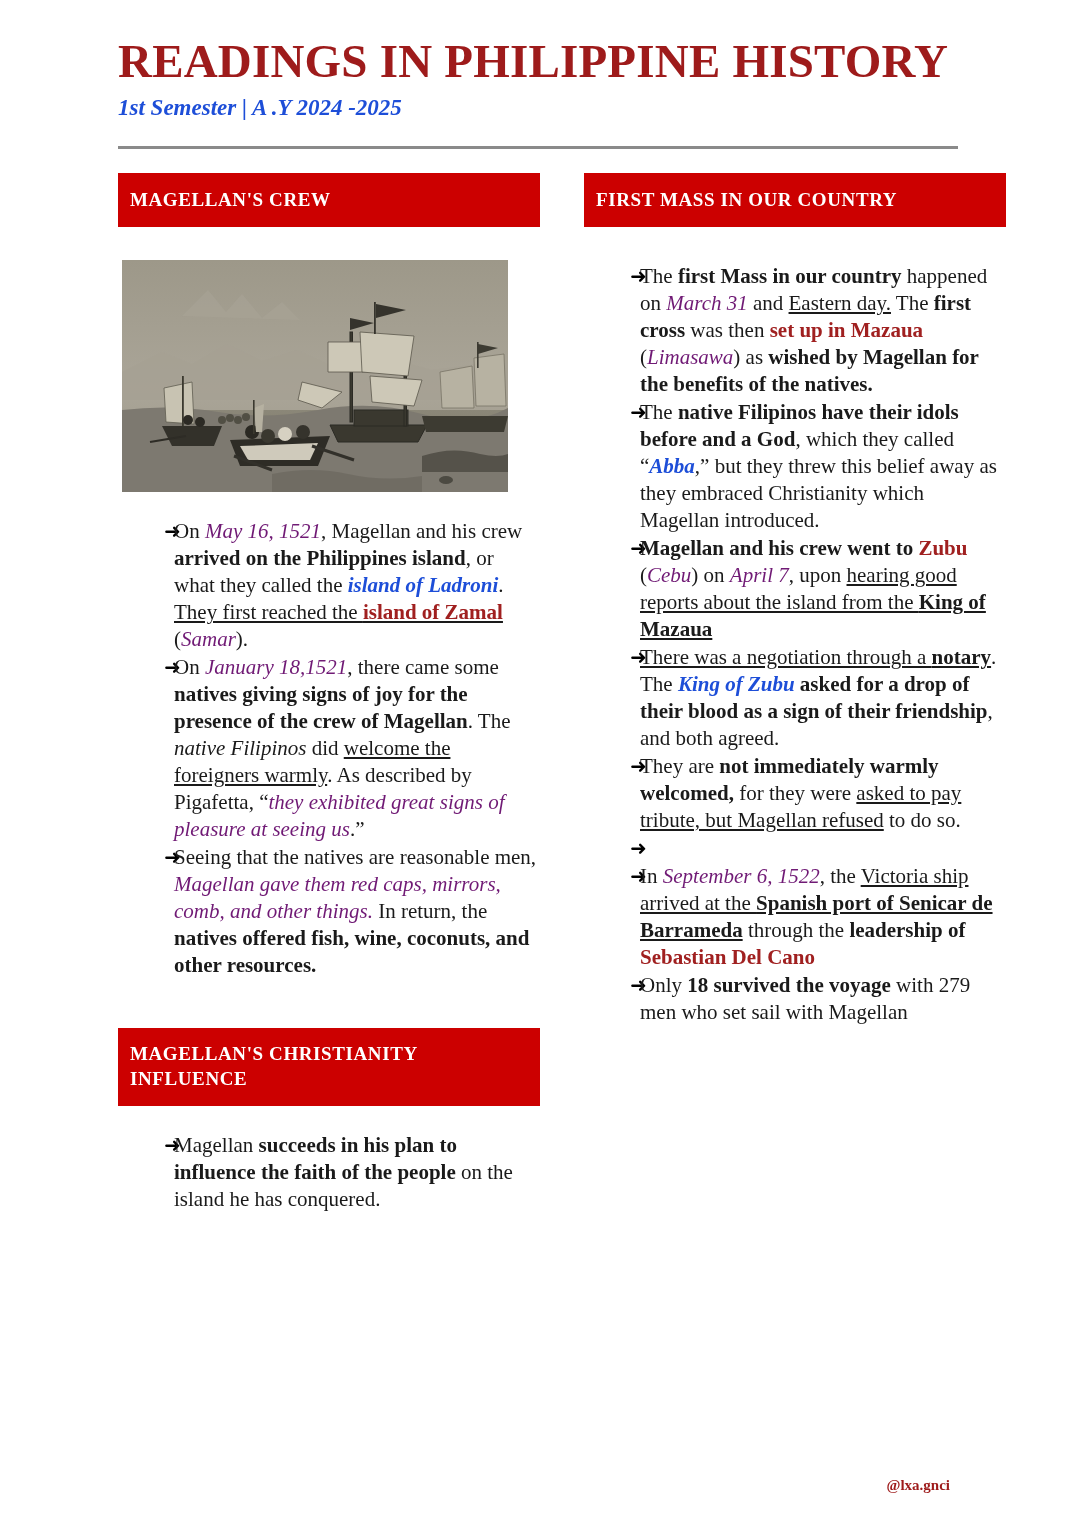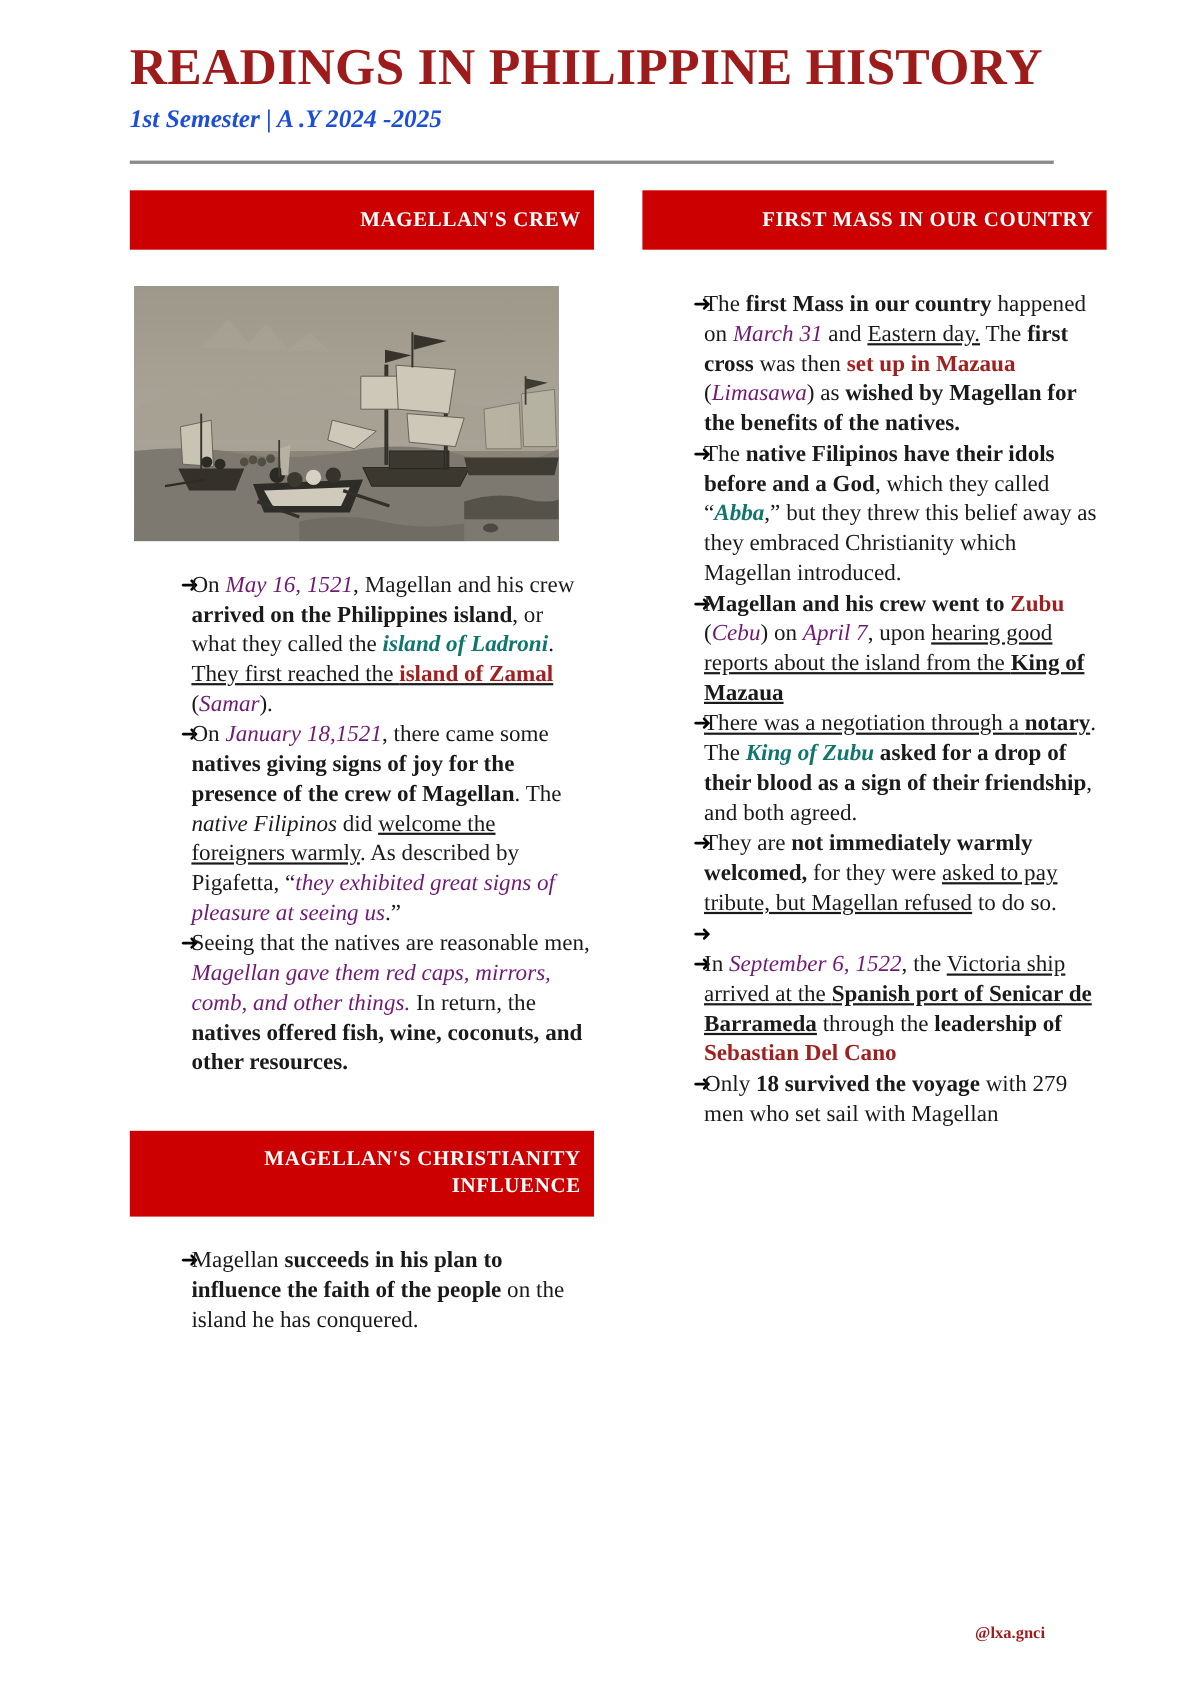--- a/index.html
+++ b/index.html
@@ -59,21 +59,21 @@
   }
   .col {
     width: 422px;
     flex: 0 0 422px;
   }
 
   
   .band {
     background: #CC0000;
     color: #ffffff;
-    text-align: right;
+    text-align: left;
     font-family: "Liberation Serif", serif;
     font-weight: bold;
     font-size: 19px;
     letter-spacing: 0.6px;
     padding: 15px 12px;
     line-height: 1.3;
     box-sizing: border-box;
   }
   .band.two-line { padding: 14px 12px; }
 
@@ -119,21 +119,21 @@
     color: #1a1a1a;
     padding-right: 2px;
   }
 
   
   b, strong { font-weight: bold; }
   i, em { font-style: italic; }
   .red { color: #A02020; }
   .redb { color: #A02020; font-weight: bold; text-align: center; }
   .redi { color: #701a75; font-style: italic; text-align: center; }
-  .redbi { color: #0f766e; font-weight: bold; font-style: italic; }
+  .redbi { color: #1d4ed8; font-weight: bold; font-style: italic; }
   .u { text-decoration: underline; text-underline-offset: 2px; }
 
   
   .watermark {
     position: absolute;
     right: 130px;
     bottom: 42px;
     font-family: "Liberation Serif", serif;
     font-weight: bold;
     font-size: 15px;

